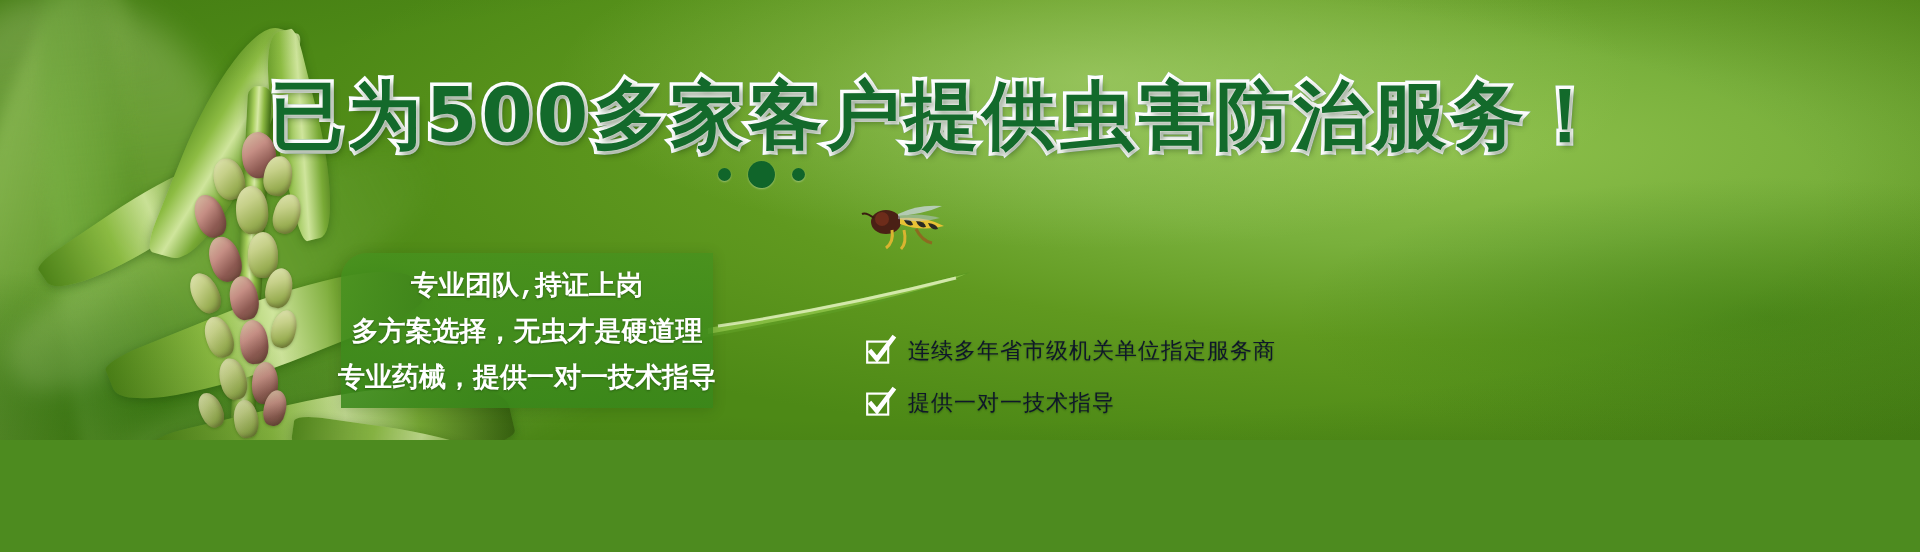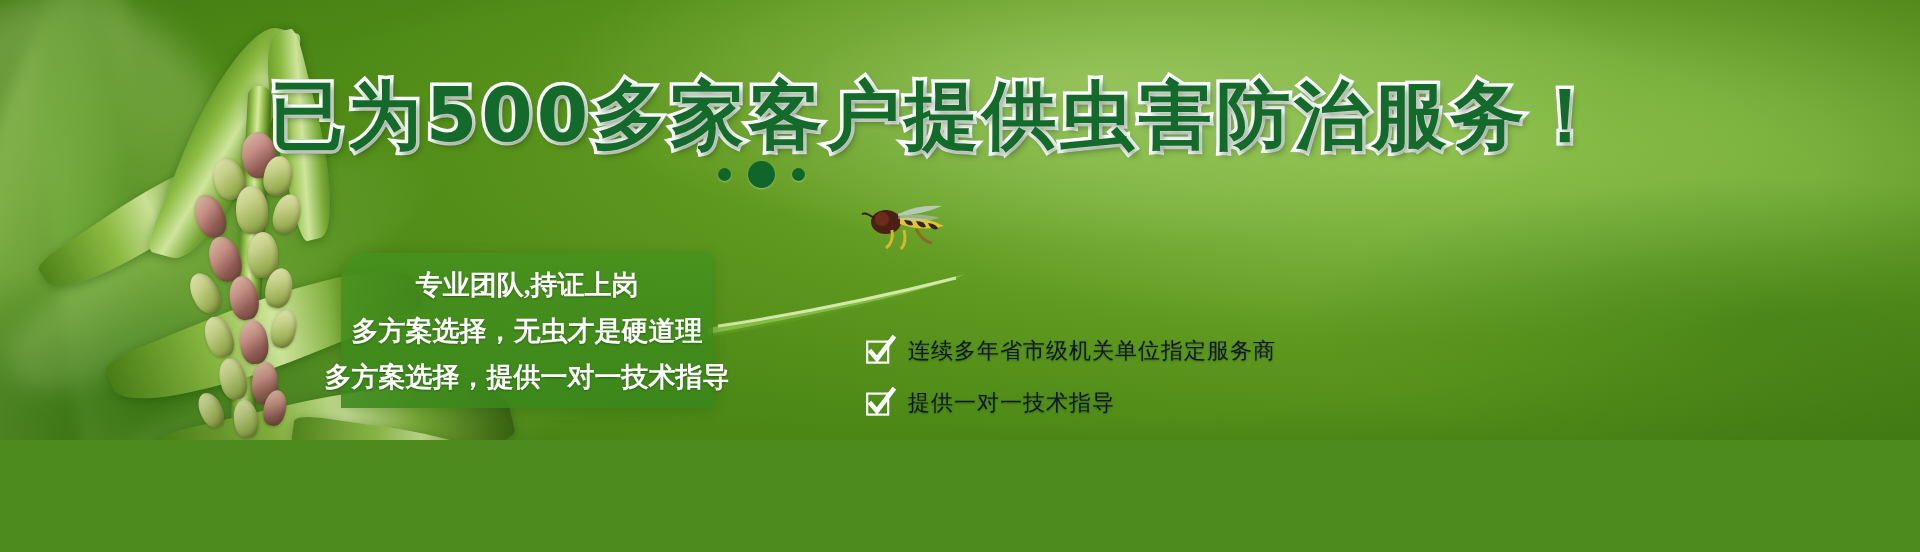--- a/index.html
+++ b/index.html
@@ -120,21 +120,21 @@
     position:absolute; left:341px; top:253px; width:372px; height:155px;
     background:linear-gradient(180deg, rgba(70,145,30,.80) 0%, rgba(57,135,26,.88) 100%);
     border-radius:26px 0 0 0;
     display:flex; flex-direction:column;
     align-items:center; justify-content:center;
     gap:10px;
     box-shadow:0 2px 14px rgba(20,52,6,.2);
   }
   .panel-line{
     color:#ffffff; font-weight:bold; white-space:nowrap;
-    font-family:Liberation Serif, serif;
+    font-family:Liberation Mono, monospace;
     text-shadow:0 1px 2px rgba(16,48,4,.45);
   }
   .panel-line.l1{ font-size:27px; letter-spacing:0px; }
   .panel-line.l2{ font-size:27px; letter-spacing:0px; }
   .panel-line.l3{ font-size:27px; letter-spacing:0px; }
 
   
   .bullets{
     position:absolute; left:866px; top:336px;
     display:flex; flex-direction:column; gap:22px;
@@ -236,21 +236,21 @@
 
   <div class="dots">
     <span class="dot sm"></span>
     <span class="dot lg"></span>
     <span class="dot sm"></span>
   </div>
 
   <div class="panel">
     <div class="panel-line l1">专业团队,持证上岗</div>
     <div class="panel-line l2">多方案选择，无虫才是硬道理</div>
-    <div class="panel-line l3">多方案选择，提供一对一技术指导</div>
+    <div class="panel-line l3">专业药械，提供一对一技术指导</div>
   </div>
 
   <div class="bullets">
     <div class="bullet">
       <span class="check-box">
         <svg width="28" height="28" viewBox="0 0 28 28">
           <rect x="1.2" y="4.6" width="21" height="21" fill="none" stroke="#ffffff" stroke-width="2.2"></rect>
           <path d="M5 15 L11 22 L27 1" fill="none" stroke="#ffffff" stroke-width="4.6" stroke-linecap="square"></path>
         </svg>
       </span>

